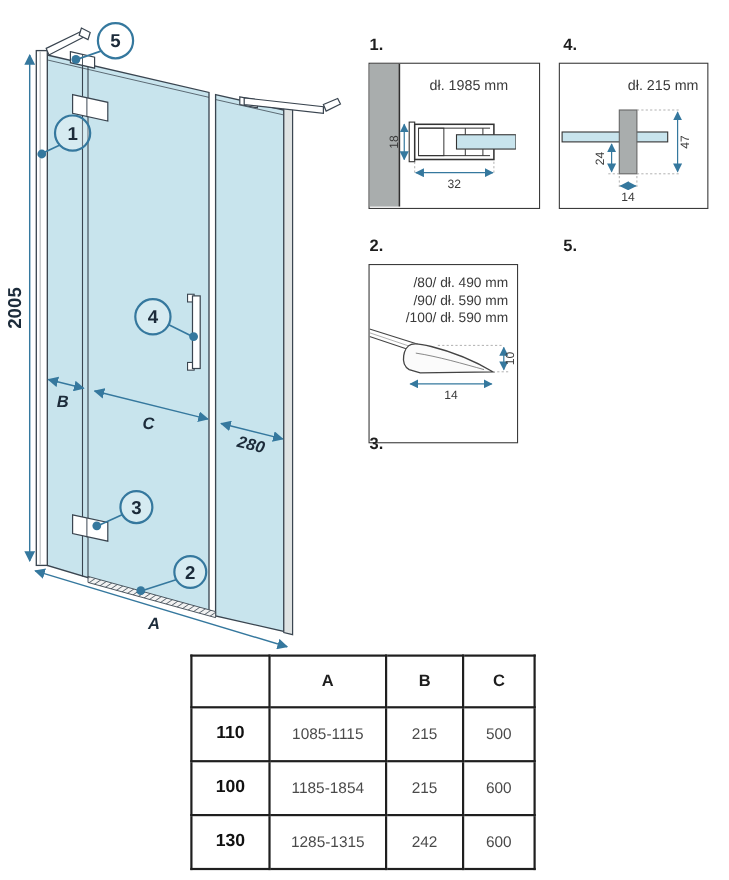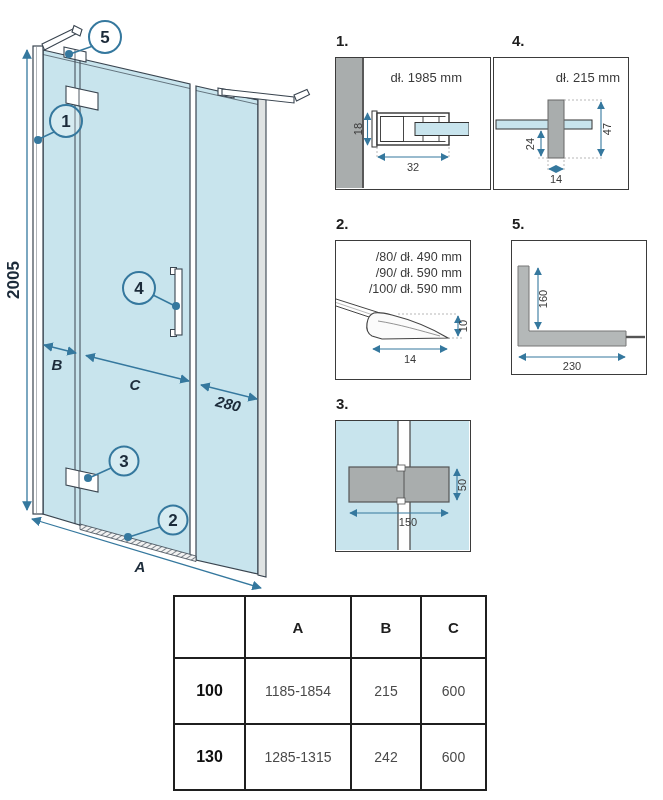--- a/index.html
+++ b/index.html
@@ -168,21 +168,21 @@
       <g>
         <line x1="41" y1="89" x2="41" y2="101" stroke="#999" stroke-width="0.7" stroke-dasharray="2,2"></line>
         <line x1="113" y1="89" x2="113" y2="101" stroke="#999" stroke-width="0.7" stroke-dasharray="2,2"></line>
         <line x1="42" y1="99" x2="112" y2="99" stroke="#35789e" stroke-width="1.1" marker-start="url(#ah)" marker-end="url(#ah)"></line>
         <text class="dim-txt" x="77" y="113" text-anchor="middle">32</text>
       </g>
     </svg>
   </div>
 
   <div class="detail-label" style="left:512px;top:32px">4.</div>
-  <div class="detail-box" style="left:493px;top:57px;width:136px;height:133px">
+  <div class="detail-box" style="left:508px;top:57px;width:136px;height:133px">
     <svg width="133" height="130" viewBox="0 0 133 130">
       <text class="title-txt" x="126" y="24" text-anchor="end">dł. 215 mm</text>
       <rect x="2" y="62" width="96" height="9" fill="#c8e4ed" stroke="#333" stroke-width="1"></rect>
       <rect x="54" y="42" width="16" height="58" fill="#a9adad" stroke="#666" stroke-width="1"></rect>
       <line x1="70" y1="42" x2="110" y2="42" stroke="#999" stroke-width="0.7" stroke-dasharray="2,2"></line>
       <line x1="70" y1="100" x2="110" y2="100" stroke="#999" stroke-width="0.7" stroke-dasharray="2,2"></line>
       <g>
         <line x1="107" y1="44" x2="107" y2="98" stroke="#35789e" stroke-width="1.1" marker-start="url(#ah)" marker-end="url(#ah)"></line>
         <text class="dim-txt" transform="translate(117,71) rotate(-90)" text-anchor="middle">47</text>
       </g>
@@ -194,21 +194,21 @@
       <g>
         <line x1="54" y1="102" x2="54" y2="114" stroke="#999" stroke-width="0.7" stroke-dasharray="2,2"></line>
         <line x1="70" y1="102" x2="70" y2="114" stroke="#999" stroke-width="0.7" stroke-dasharray="2,2"></line>
         <line x1="55" y1="111" x2="69" y2="111" stroke="#35789e" stroke-width="1.1" marker-start="url(#ah)" marker-end="url(#ah)"></line>
         <text class="dim-txt" x="62" y="125" text-anchor="middle">14</text>
       </g>
     </svg>
   </div>
 
   <div class="detail-label" style="left:336px;top:215px">2.</div>
-  <div class="detail-box" style="left:335px;top:240px;width:136px;height:140px">
+  <div class="detail-box" style="left:335px;top:240px;width:136px;height:163px">
     <svg width="133" height="132" viewBox="0 0 133 132">
       <text class="variant-txt" x="126" y="20" text-anchor="end">/80/ dł. 490 mm</text>
       <text class="variant-txt" x="126" y="36" text-anchor="end">/90/ dł. 590 mm</text>
       <text class="variant-txt" x="126" y="52" text-anchor="end">/100/ dł. 590 mm</text>
       <g>
         <line x1="0" y1="58" x2="44" y2="72" stroke="#444" stroke-width="1"></line>
         <line x1="0" y1="65" x2="42" y2="79" stroke="#444" stroke-width="1"></line>
         <line x1="0" y1="61.5" x2="40" y2="75" stroke="#888" stroke-width="0.6"></line>
         <path d="M38,72 C31,74 27,90 36,95 L46,98 L112,97 C92,85 72,78 56,74 C48,72 42,71 38,72 Z" fill="#fbfbfb" stroke="#444" stroke-width="1.2"></path>
         <path d="M42,80 C62,83 86,90 104,95" fill="none" stroke="#666" stroke-width="0.7"></path>
@@ -220,74 +220,44 @@
         <text class="dim-txt" transform="translate(131,85) rotate(-90)" text-anchor="middle">10</text>
       </g>
       <g>
         <line x1="37" y1="108" x2="111" y2="108" stroke="#35789e" stroke-width="1.1" marker-start="url(#ah)" marker-end="url(#ah)"></line>
         <text class="dim-txt" x="74" y="122" text-anchor="middle">14</text>
       </g>
     </svg>
   </div>
 
   <div class="detail-label" style="left:512px;top:215px">5.</div>
-  <div class="detail-box" style="left:511px;top:240px;width:136px;height:135px">
-    <svg width="133" height="132" viewBox="0 0 133 132">
-      <path d="M6,25 L17,25 L17,90 L114,90 L114,105 L6,105 Z" fill="#b4b8b8" stroke="#777" stroke-width="1"></path>
-      <line x1="114" y1="96" x2="133" y2="96" stroke="#555" stroke-width="2.4"></line>
-      <g>
-        <line x1="26" y1="27" x2="26" y2="88" stroke="#35789e" stroke-width="1.1" marker-start="url(#ah)" marker-end="url(#ah)"></line>
-        <text class="dim-txt" transform="translate(35,58) rotate(-90)" text-anchor="middle">160</text>
-      </g>
-      <g>
-        <line x1="7" y1="116" x2="113" y2="116" stroke="#35789e" stroke-width="1.1" marker-start="url(#ah)" marker-end="url(#ah)"></line>
-        <text class="dim-txt" x="60" y="129" text-anchor="middle">230</text>
-      </g>
-    </svg>
-  </div>
 
   <div class="detail-label" style="left:336px;top:395px">3.</div>
-  <div class="detail-box" style="left:335px;top:420px;width:136px;height:132px">
-    <svg width="133" height="129" viewBox="0 0 133 129">
-      <rect x="0" y="0" width="133" height="129" fill="#c8e4ed"></rect>
-      <rect x="62" y="0" width="12" height="129" fill="#ffffff"></rect>
-      <line x1="62" y1="0" x2="62" y2="129" stroke="#444" stroke-width="1.2"></line>
-      <line x1="74" y1="0" x2="74" y2="129" stroke="#444" stroke-width="1.2"></line>
-      <g>
-        <rect x="13" y="46" width="100" height="35" fill="#a9adad" stroke="#555" stroke-width="1.2"></rect>
-        <rect x="61" y="44" width="8" height="6" fill="#fff" stroke="#555" stroke-width="0.8"></rect>
-        <rect x="61" y="77" width="8" height="6" fill="#fff" stroke="#555" stroke-width="0.8"></rect>
-        <line x1="68" y1="50" x2="68" y2="77" stroke="#555" stroke-width="1"></line>
-      </g>
-      <g>
-        <line x1="121" y1="48" x2="121" y2="79" stroke="#35789e" stroke-width="1.1" marker-start="url(#ah)" marker-end="url(#ah)"></line>
-        <text class="dim-txt" transform="translate(130,64) rotate(-90)" text-anchor="middle">50</text>
-      </g>
-      <g>
-        <line x1="14" y1="92" x2="112" y2="92" stroke="#35789e" stroke-width="1.1" marker-start="url(#ah)" marker-end="url(#ah)"></line>
-        <text class="dim-txt" x="72" y="105" text-anchor="middle">150</text>
-      </g>
-    </svg>
-  </div>
 
   <table class="spec">
     <colgroup>
         <col style="width:71px">
         <col style="width:106px">
         <col style="width:70px">
         <col style="width:65px">
       </colgroup>
     <tbody>
         <tr>
       <th></th>
       <th>A</th>
       <th>B</th>
       <th>C</th>
     </tr>
     <tr>
+      <td class="size-col">110</td>
+      <td class="val">1085-1115</td>
+      <td class="val">215</td>
+      <td class="val">500</td>
+    </tr>
+    <tr>
       <td class="size-col">100</td>
       <td class="val">1185-1854</td>
       <td class="val">215</td>
       <td class="val">600</td>
     </tr>
     <tr>
       <td class="size-col">130</td>
       <td class="val">1285-1315</td>
       <td class="val">242</td>
       <td class="val">600</td>

